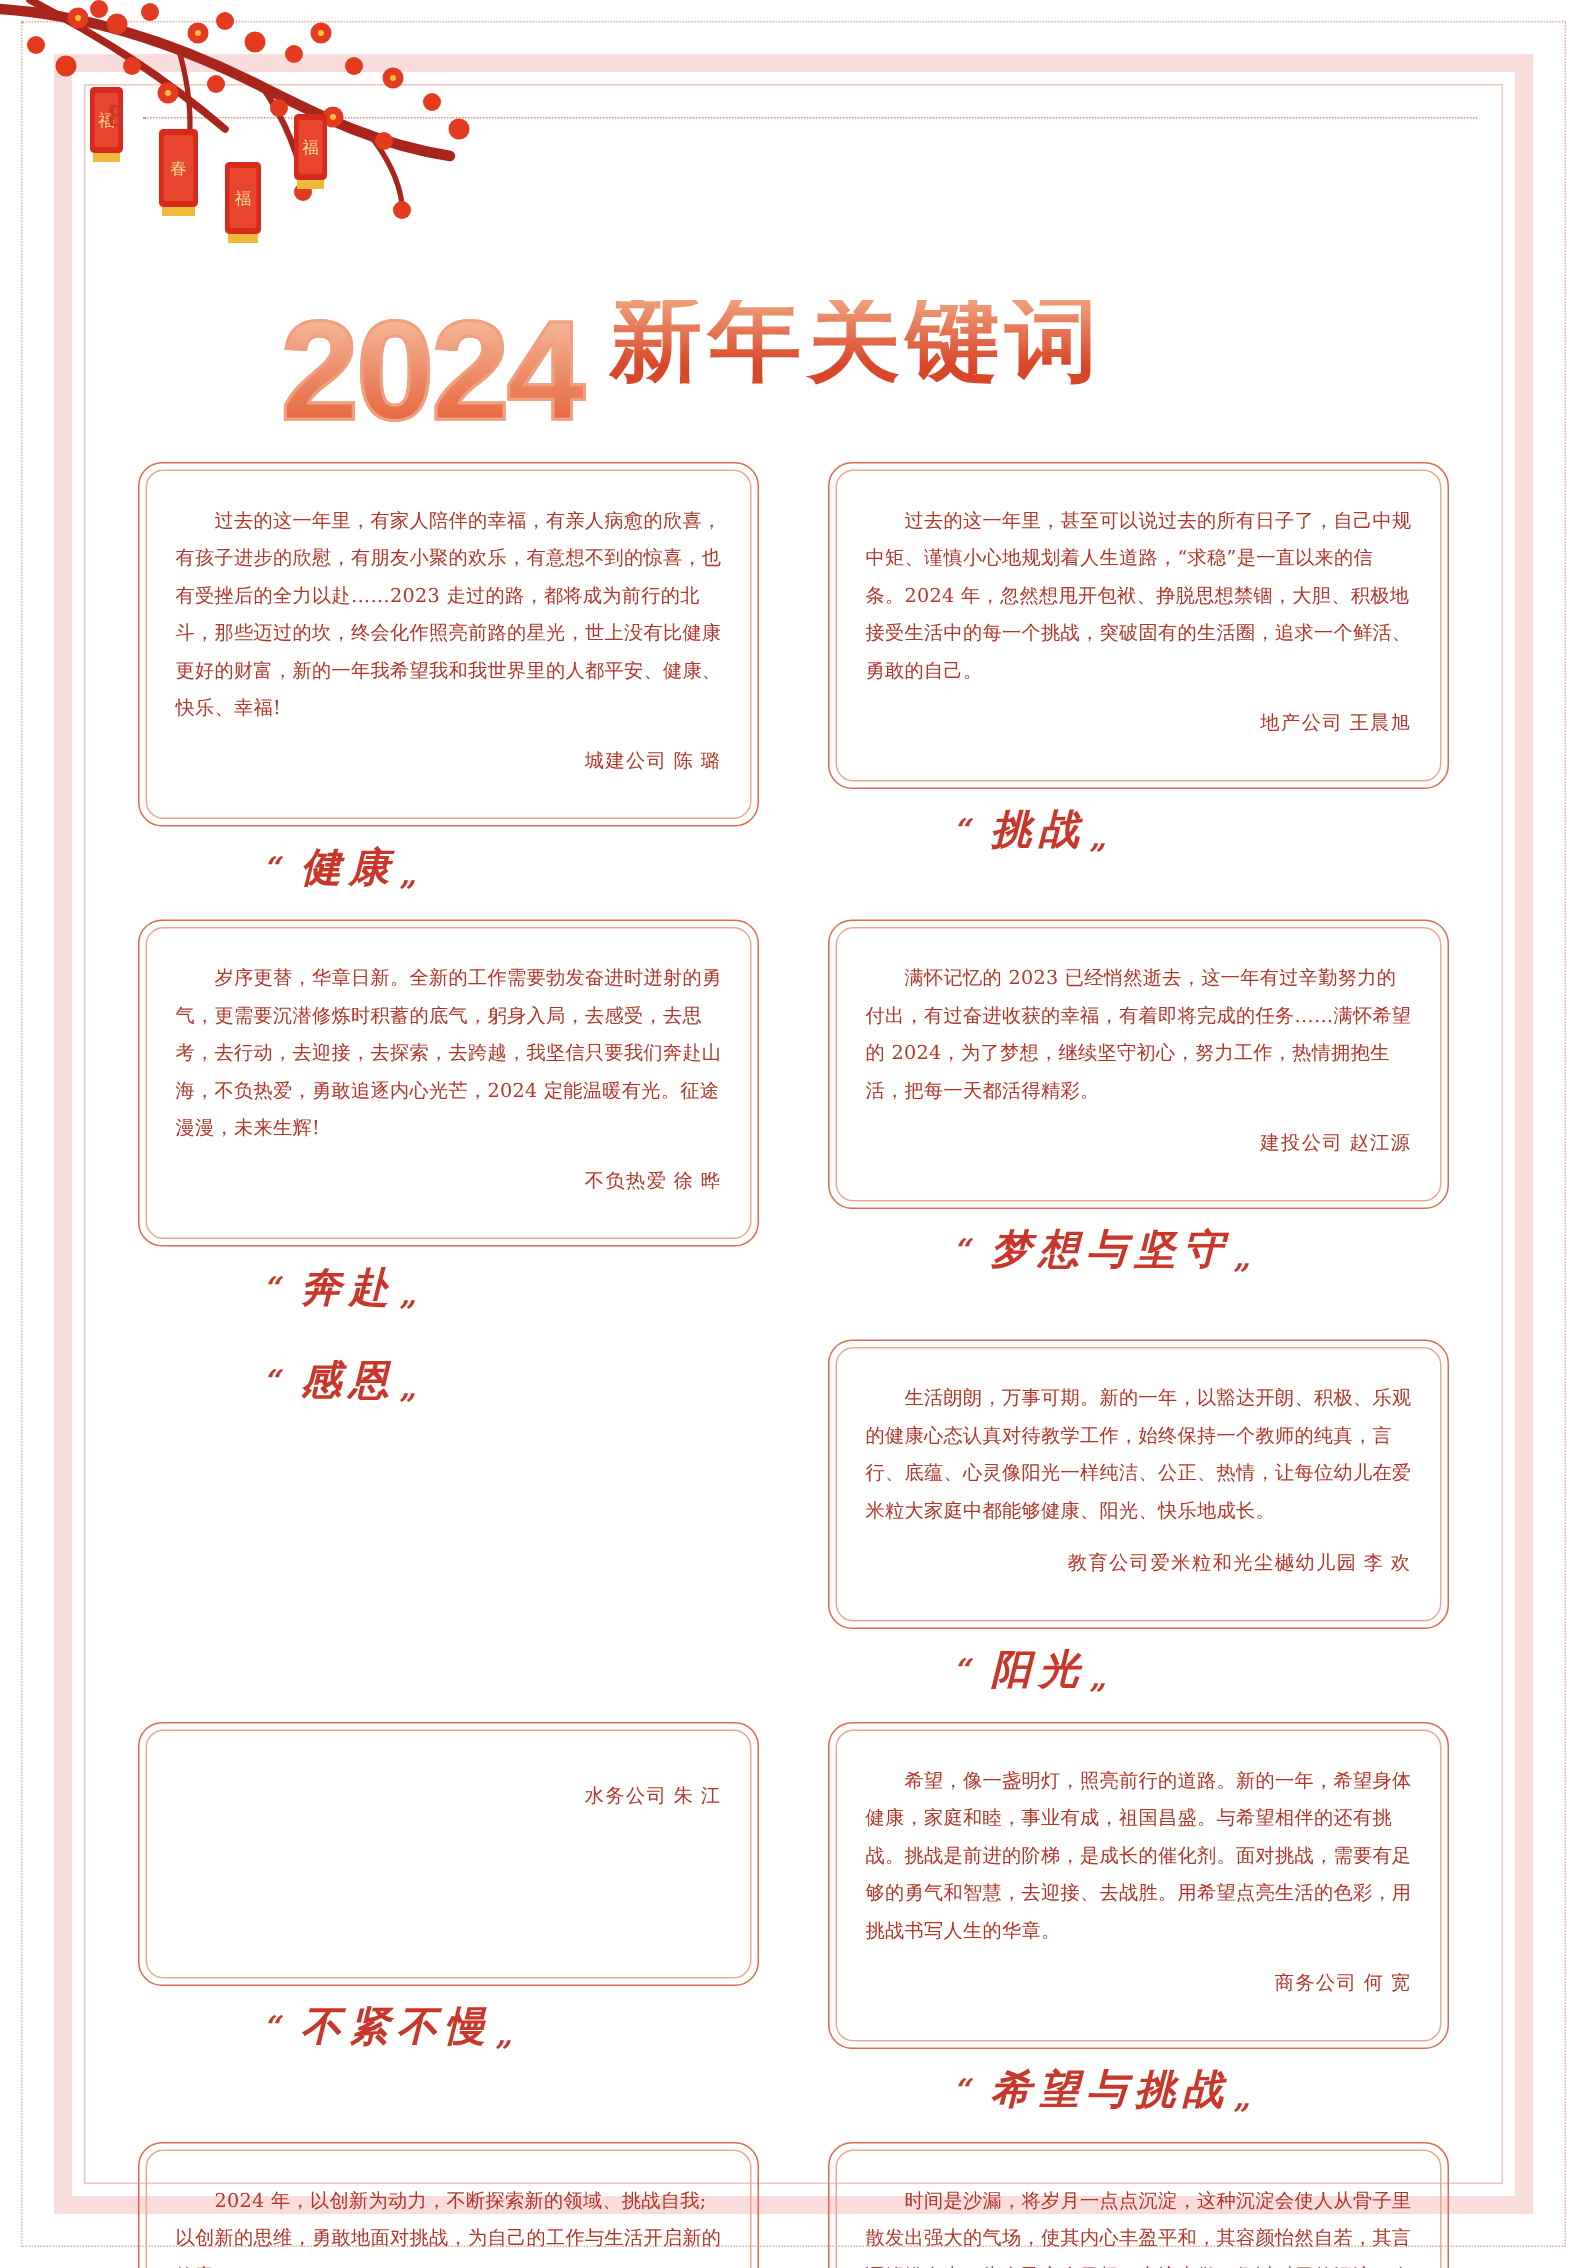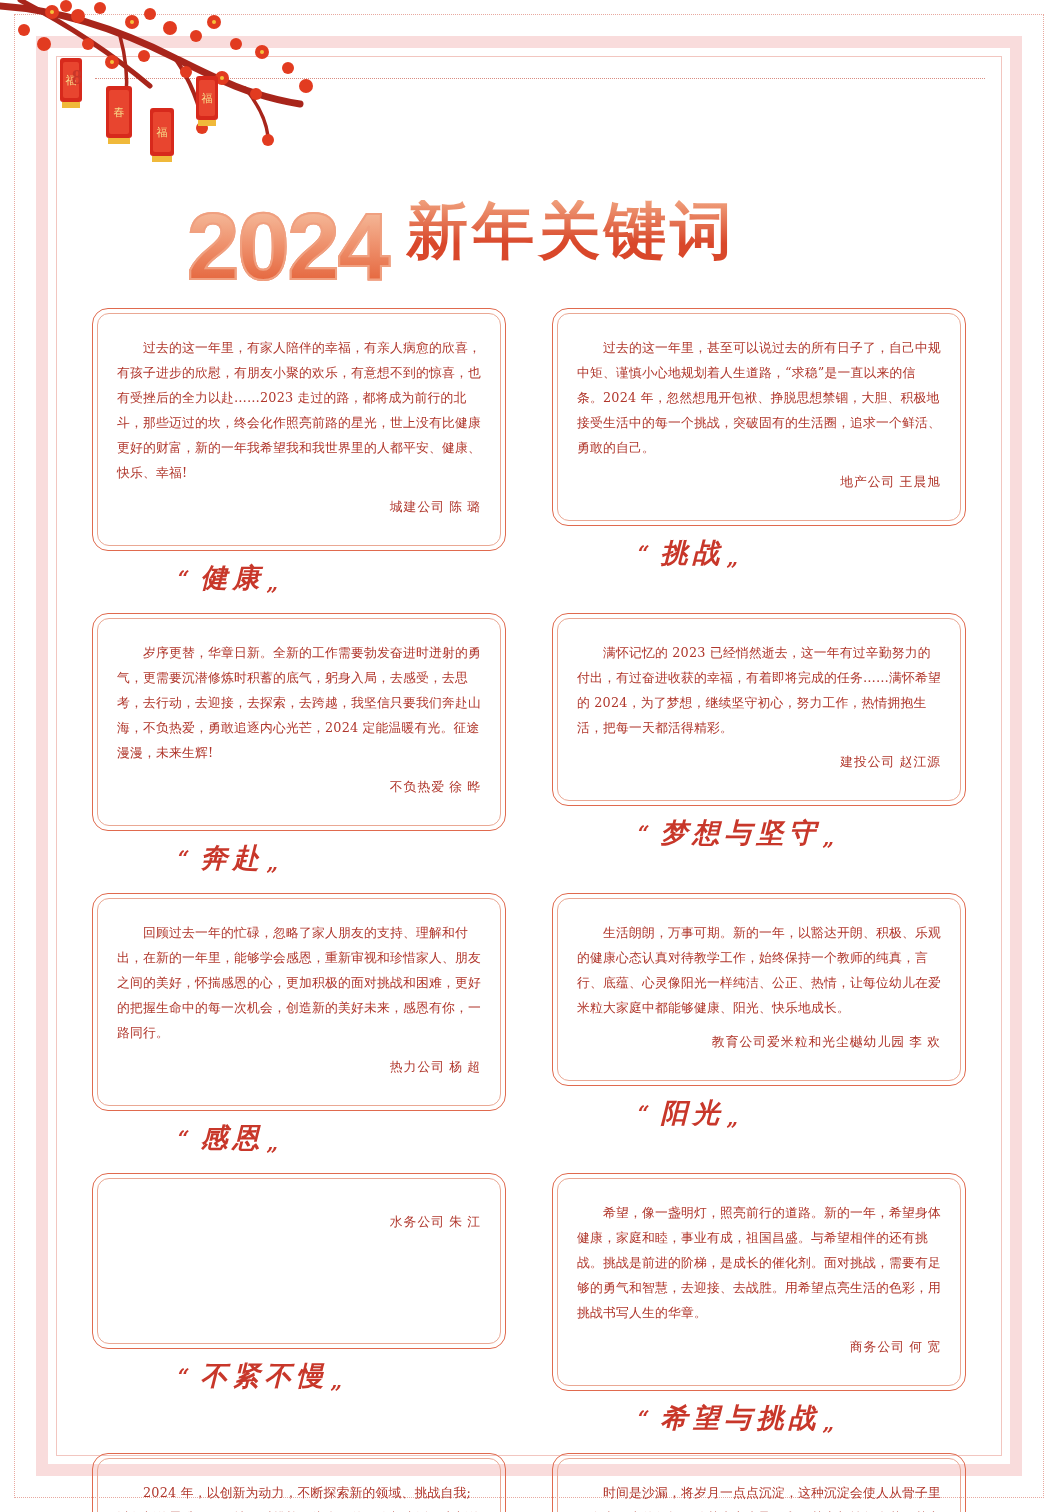--- a/index.html
+++ b/index.html
@@ -106,21 +106,21 @@
     letter-spacing: -2px;
     line-height: 1;
     background: linear-gradient(180deg, #f7c6a8 0%, #ef9470 45%, #e2592f 100%);
     -webkit-background-clip: text;
     background-clip: text;
     color: transparent;
     -webkit-text-stroke: 2px #f0a080;
     padding-right: 18px;
   }
   .headline-cn {
-    font-family: Liberation Serif, serif;
+    font-family: Liberation Mono, monospace;
     font-size: 62px;
     font-weight: bold;
     letter-spacing: 4px;
     line-height: 1;
     background: linear-gradient(180deg, #f0a07c 0%, #d9472a 70%);
     -webkit-background-clip: text;
     background-clip: text;
     color: transparent;
   }
 
@@ -327,24 +327,20 @@
         <div class="card-author">建投公司 赵江源</div>
       </div>
       <div class="card-keyword">
         <span class="quote-l">“</span>
         <span>梦想与坚守</span>
         <span class="quote-r">„</span>
       </div>
     </div>
 
     <div class="card h3">
-      <div class="card-box">
-        <div class="card-body">回顾过去一年的忙碌，忽略了家人朋友的支持、理解和付出，在新的一年里，能够学会感恩，重新审视和珍惜家人、朋友之间的美好，怀揣感恩的心，更加积极的面对挑战和困难，更好的把握生命中的每一次机会，创造新的美好未来，感恩有你，一路同行。</div>
-        <div class="card-author">热力公司 杨 超</div>
-      </div>
       <div class="card-keyword">
         <span class="quote-l">“</span>
         <span>感恩</span>
         <span class="quote-r">„</span>
       </div>
     </div>
 
     <div class="card h3">
       <div class="card-box">
         <div class="card-body">生活朗朗，万事可期。新的一年，以豁达开朗、积极、乐观的健康心态认真对待教学工作，始终保持一个教师的纯真，言行、底蕴、心灵像阳光一样纯洁、公正、热情，让每位幼儿在爱米粒大家庭中都能够健康、阳光、快乐地成长。</div>

